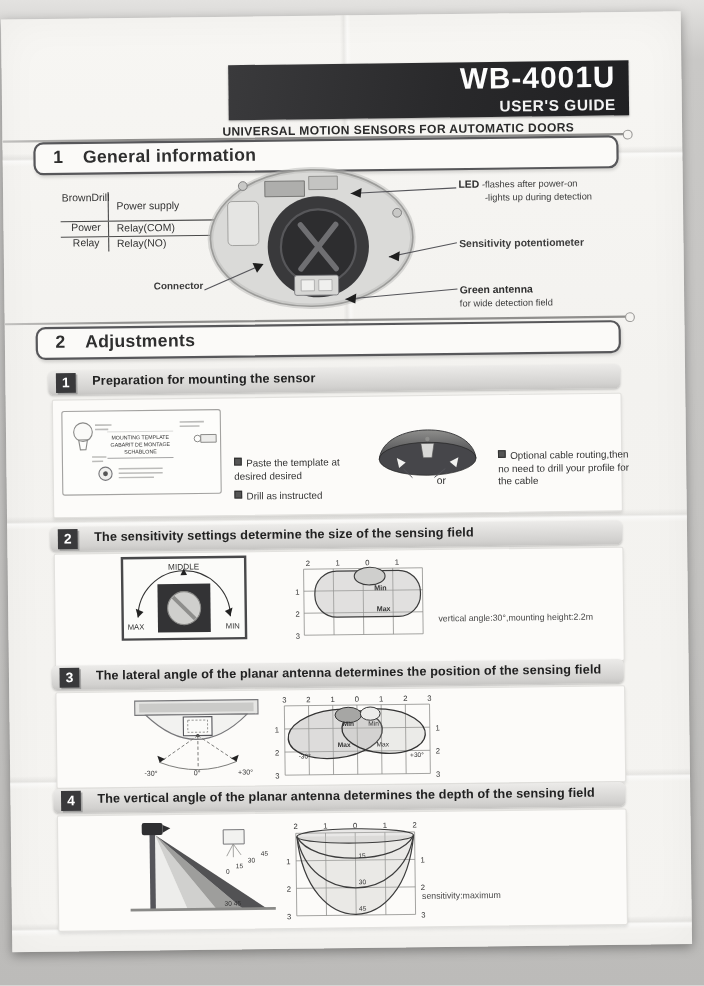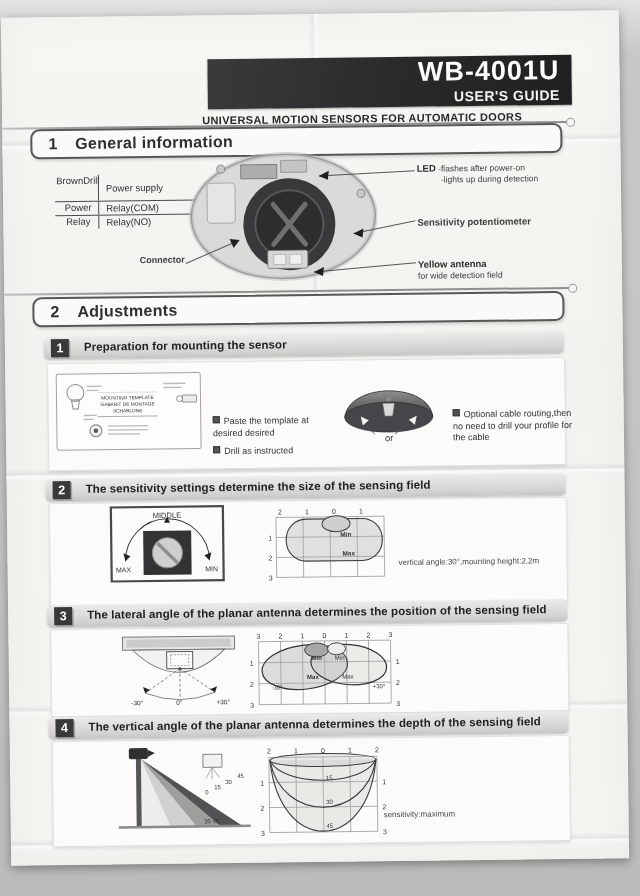--- a/index.html
+++ b/index.html
@@ -47,21 +47,21 @@
     border-radius:2px;box-shadow:0 2px 3px rgba(0,0,0,.10);}
   .lbl{position:absolute;font-size:8.5px;color:#3c3c3c;line-height:1.25;}
   .lbl .t{font-weight:bold;font-size:9.5px;color:#2e2e2e;}
   .wtable{position:absolute;left:52px;top:158px;width:142px;font-size:9.5px;color:#333;}
   .wrow{display:flex;align-items:stretch;}
   .wc1{width:44px;border-right:1.5px solid #4a4a4a;display:flex;flex-direction:row;justify-content:center;padding-left:3px;box-sizing:border-box;}
   .wc2{flex:1;display:flex;align-items:center;padding-left:7px;}
   .bline{border-bottom:1px solid #4a4a4a;}
   .bullet{position:absolute;font-size:9px;color:#333;line-height:1.3;}
   .bsq{display:inline-block;width:5px;height:5px;border:1px solid #333;background:#555;margin-right:4px;vertical-align:1px;}
-  .orlbl{position:absolute;font-size:9.5px;color:#333;}
+  .orlbl{position:absolute;font-size:9.5px;color:#333;margin-left:12px;}
   .cap{position:absolute;font-size:8px;color:#4a4a4a;}
   svg{overflow:visible;}
   svg text{font-family:"Liberation Sans","DejaVu Sans",sans-serif;fill:#333;}
 </style>
 </head>
 <body>
 
 <div class="paper">
 
   <div class="crease-h" style="top:122px"></div>
@@ -134,21 +134,21 @@
 
   <div class="lbl" style="left:136px;top:239px;font-weight:bold;font-size:9px">Connector</div>
 
   <div class="lbl" style="left:414px;top:150px;width:150px">
     <span class="t">LED</span>
     <span>-flashes after power-on</span><br>
     <span style="margin-left:24px">-lights up during detection</span>
   </div>
   <div class="lbl t" style="left:414px;top:204px;font-weight:bold;font-size:9.5px">Sensitivity potentiometer</div>
   <div class="lbl" style="left:414px;top:246px;width:140px">
-    <span class="t">Yellow antenna</span><br>
+    <span class="t">Green antenna</span><br>
     <span>for wide detection field</span>
   </div>
 
   <div class="divider" style="top:276px">
       <span class="dot"></span>
     </div>
 
   <div class="secbox" style="top:280px">
     <span class="secnum">2</span>
     <span class="sectitle">Adjustments</span>

